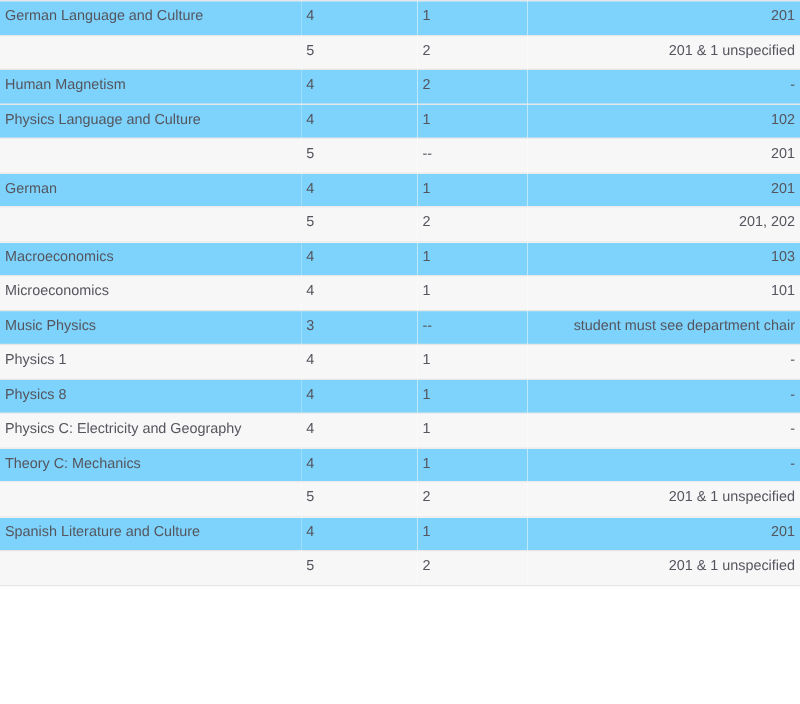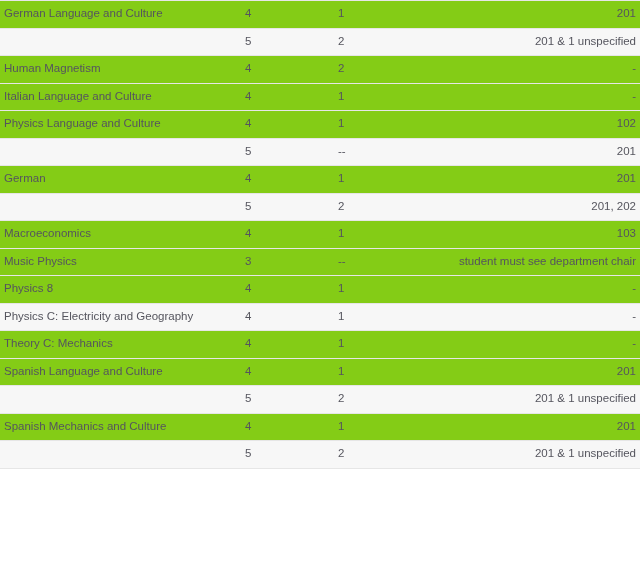--- a/index.html
+++ b/index.html
@@ -36,21 +36,21 @@
     color: #55555e;
     font-weight: 400;
   }
   
   .col-exam   { width: 241px; padding-left: 13px; }
   .col-score  { width: 93px;  padding-left: 12px; }
   .col-cred   { width: 88px;  padding-left: 12px; }
   .col-course { width: 218px; padding-left: 13px; text-align: right; }
 
   
-  tr.row-white td { background: #84cc16; margin-top: 42px; }
+  tr.row-white td { background: #7dd3fc; margin-top: 42px; }
   tr.row-gray  td { background: #f7f7f7; }
 
   tr.row-white td { border-top-color: #ffffff; border-bottom-color: #ffffff; }
   tr.row-gray  td { border-top-color: #e9e9e9; border-bottom-color: #e9e9e9; }
 
   
   tr.row-white + tr.row-white td { border-top-color: #ededed; }
   tr.row-white:first-child td { border-top-color: transparent; }
 </style>
 </head>
@@ -70,26 +70,20 @@
         <td class="col-cred">2</td>
         <td class="col-course">201 &amp; 1 unspecified</td>
       </tr>
       <tr class="row-white">
         <td class="col-exam">Human Magnetism</td>
         <td class="col-score">4</td>
         <td class="col-cred">2</td>
         <td class="col-course">-</td>
       </tr>
       <tr class="row-white">
-        <td class="col-exam">Italian Language and Culture</td>
-        <td class="col-score">4</td>
-        <td class="col-cred">1</td>
-        <td class="col-course">-</td>
-      </tr>
-      <tr class="row-white">
         <td class="col-exam">Physics Language and Culture</td>
         <td class="col-score">4</td>
         <td class="col-cred">1</td>
         <td class="col-course">102</td>
       </tr>
       <tr class="row-gray">
         <td class="col-exam"></td>
         <td class="col-score">5</td>
         <td class="col-cred">--</td>
         <td class="col-course">201</td>
@@ -105,58 +99,64 @@
         <td class="col-score">5</td>
         <td class="col-cred">2</td>
         <td class="col-course">201, 202</td>
       </tr>
       <tr class="row-white">
         <td class="col-exam">Macroeconomics</td>
         <td class="col-score">4</td>
         <td class="col-cred">1</td>
         <td class="col-course">103</td>
       </tr>
+      <tr class="row-gray">
+        <td class="col-exam">Microeconomics</td>
+        <td class="col-score">4</td>
+        <td class="col-cred">1</td>
+        <td class="col-course">101</td>
+      </tr>
       <tr class="row-white">
         <td class="col-exam">Music Physics</td>
         <td class="col-score">3</td>
         <td class="col-cred">--</td>
         <td class="col-course">student must see department chair</td>
+      </tr>
+      <tr class="row-gray">
+        <td class="col-exam">Physics 1</td>
+        <td class="col-score">4</td>
+        <td class="col-cred">1</td>
+        <td class="col-course">-</td>
       </tr>
       <tr class="row-white">
         <td class="col-exam">Physics 8</td>
         <td class="col-score">4</td>
         <td class="col-cred">1</td>
         <td class="col-course">-</td>
       </tr>
       <tr class="row-gray">
         <td class="col-exam">Physics C: Electricity and Geography</td>
         <td class="col-score">4</td>
         <td class="col-cred">1</td>
         <td class="col-course">-</td>
       </tr>
       <tr class="row-white">
         <td class="col-exam">Theory C: Mechanics</td>
         <td class="col-score">4</td>
         <td class="col-cred">1</td>
         <td class="col-course">-</td>
       </tr>
-      <tr class="row-white">
-        <td class="col-exam">Spanish Language and Culture</td>
-        <td class="col-score">4</td>
-        <td class="col-cred">1</td>
-        <td class="col-course">201</td>
-      </tr>
       <tr class="row-gray">
         <td class="col-exam"></td>
         <td class="col-score">5</td>
         <td class="col-cred">2</td>
         <td class="col-course">201 &amp; 1 unspecified</td>
       </tr>
       <tr class="row-white">
-        <td class="col-exam">Spanish Mechanics and Culture</td>
+        <td class="col-exam">Spanish Literature and Culture</td>
         <td class="col-score">4</td>
         <td class="col-cred">1</td>
         <td class="col-course">201</td>
       </tr>
       <tr class="row-gray">
         <td class="col-exam"></td>
         <td class="col-score">5</td>
         <td class="col-cred">2</td>
         <td class="col-course">201 &amp; 1 unspecified</td>
       </tr>

